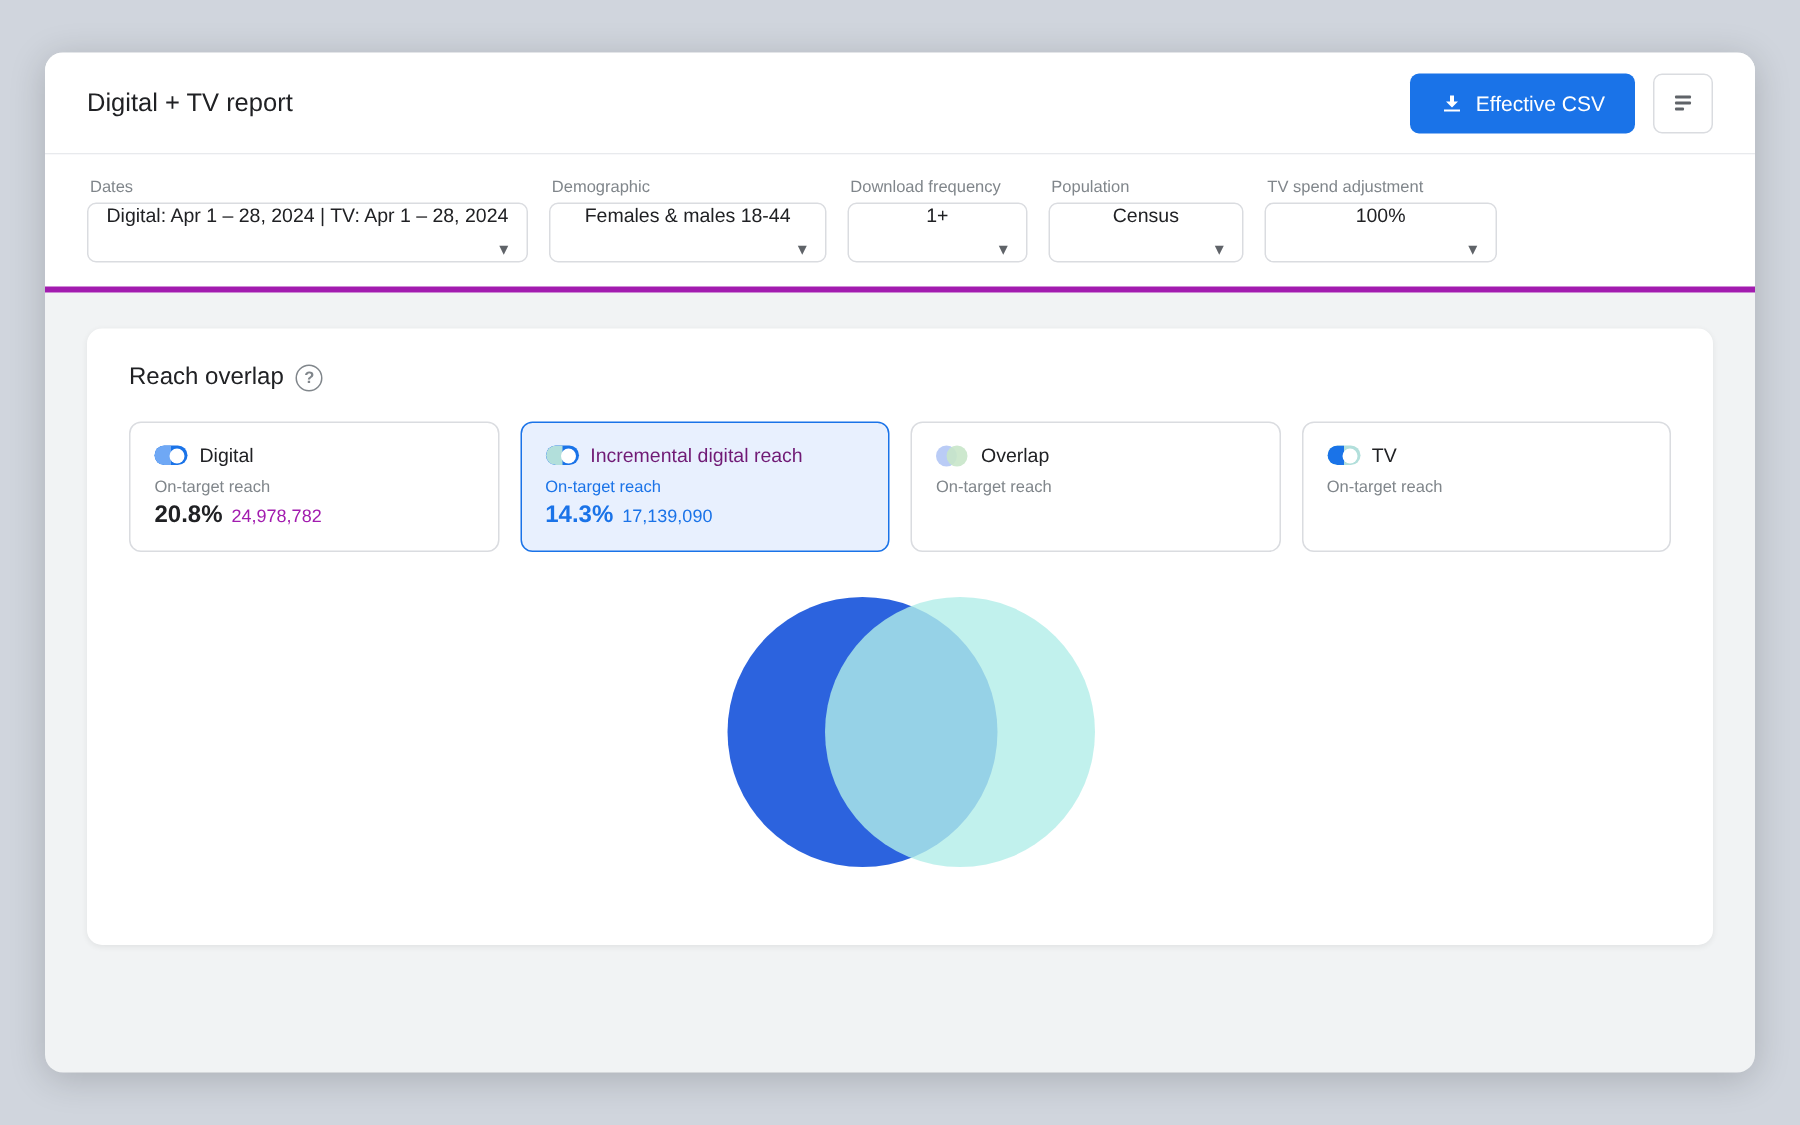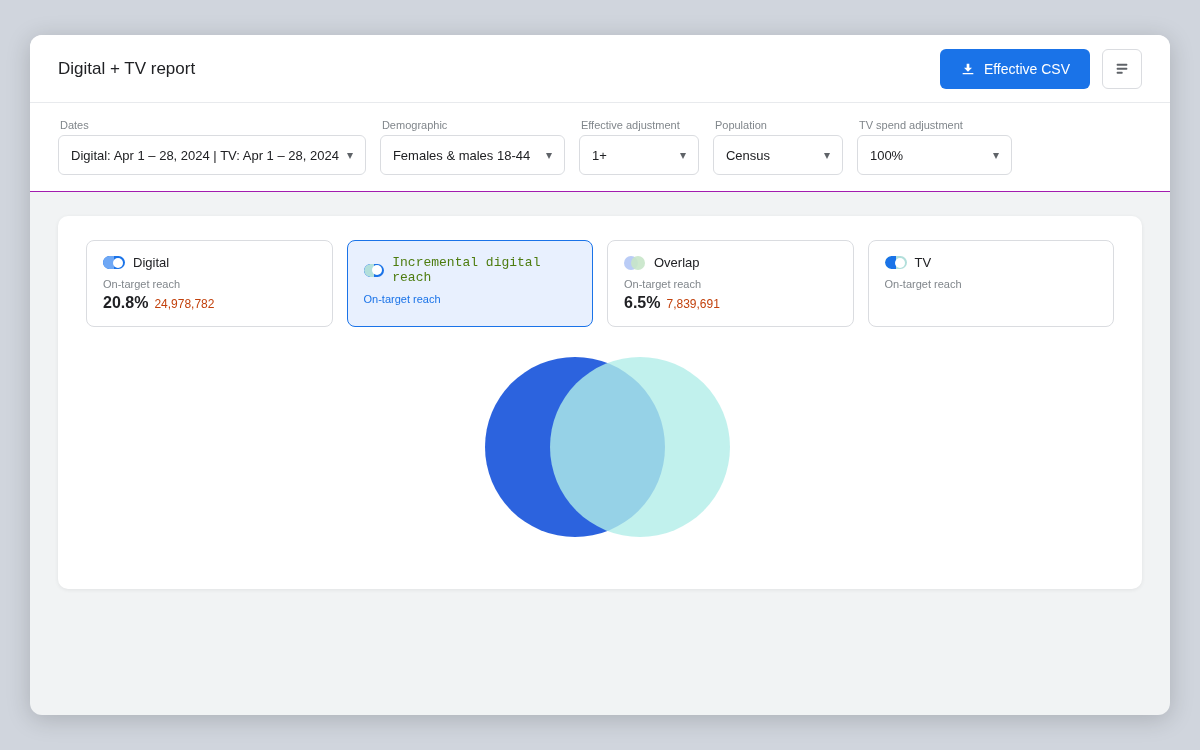--- a/index.html
+++ b/index.html
@@ -76,21 +76,21 @@
       height: 40px;
       display: flex;
       align-items: center;
       justify-content: center;
       cursor: pointer;
       color: #5f6368;
       font-size: 16px;
     }
     .filters-bar {
       background: #fff;
-      border-bottom: 1px solid #a21caf;
+      border-bottom: 4px solid #a21caf;
       padding: 16px 28px;
       display: flex;
       gap: 14px;
       align-items: flex-end;
     }
     .filter-group {
       display: flex;
       flex-direction: column;
       gap: 4px;
     }
@@ -106,20 +106,21 @@
       padding: 0 12px;
       height: 40px;
       font-size: 13px;
       color: #202124;
       background: #fff;
       cursor: pointer;
       display: flex;
       align-items: center;
       gap: 8px;
       white-space: nowrap;
+      flex-direction: column;
     }
     .filter-select .arrow {
       color: #5f6368;
       font-size: 12px;
       margin-left: auto;
     }
     .filter-dates { min-width: 290px; }
     .filter-demo { min-width: 185px; }
     .filter-freq { min-width: 120px; }
     .filter-pop { min-width: 130px; }
@@ -204,22 +205,21 @@
       border-radius: 50%;
       background: #c8e6c9;
       opacity: 0.9;
     }
     .metric-label {
       font-size: 13px;
       font-weight: 500;
       color: #202124;
     }
     .metric-label.selected {
-      color: #4d7c0f;
-      font-family: Liberation Mono, monospace;
+      color: #701a75;
     }
     .metric-sublabel {
       font-size: 11px;
       color: #80868b;
       margin-bottom: 4px;
     }
     .metric-sublabel.selected {
       color: #1a73e8;
     }
     .metric-value-row {
@@ -230,21 +230,21 @@
     .metric-value {
       font-size: 16px;
       font-weight: 600;
       color: #202124;
     }
     .metric-value.selected {
       color: #1a73e8;
     }
     .metric-count {
       font-size: 12px;
-      color: #c2410c;
+      color: #a21caf;
     }
     .metric-count.selected {
       color: #1a73e8;
     }
     
     .venn-area {
       display: flex;
       justify-content: center;
       align-items: center;
       padding: 10px 0 0 0;
@@ -378,21 +378,21 @@
       </div>
     </div>
     <div class="filter-group">
       <span class="filter-label">Demographic</span>
       <div class="filter-select filter-demo">
         <span>Females &amp; males 18-44</span>
         <span class="arrow">▾</span>
       </div>
     </div>
     <div class="filter-group">
-      <span class="filter-label">Effective adjustment</span>
+      <span class="filter-label">Download frequency</span>
       <div class="filter-select filter-freq">
         <span>1+</span>
         <span class="arrow">▾</span>
       </div>
     </div>
     <div class="filter-group">
       <span class="filter-label">Population</span>
       <div class="filter-select filter-pop">
         <span>Census</span>
         <span class="arrow">▾</span>
@@ -402,20 +402,24 @@
       <span class="filter-label">TV spend adjustment</span>
       <div class="filter-select filter-tv">
         <span>100%</span>
         <span class="arrow">▾</span>
       </div>
     </div>
   </div>
 
   <div class="main-content">
     <div class="card">
+      <div class="card-title-row">
+        <span class="card-title">Reach overlap</span>
+        <div class="help-icon">?</div>
+      </div>
 
       <div class="metrics-row">
 
         <div class="metric-card">
           <div class="metric-card-header">
             <span class="digital-toggle"></span>
             <span class="metric-label">Digital</span>
           </div>
           <div class="metric-sublabel">On-target reach</div>
           <div class="metric-value-row">
@@ -423,35 +427,35 @@
             <span class="metric-count">24,978,782</span>
           </div>
         </div>
 
         <div class="metric-card selected">
           <div class="metric-card-header">
             <span class="inc-toggle"></span>
             <span class="metric-label selected">Incremental digital reach</span>
           </div>
           <div class="metric-sublabel selected">On-target reach</div>
+          <div class="metric-value-row">
+            <span class="metric-value selected">14.3%</span>
+            <span class="metric-count selected">17,139,090</span>
+          </div>
         </div>
 
         <div class="metric-card">
           <div class="metric-card-header">
             <div class="overlap-icon">
               <div class="c1"></div>
               <div class="c2"></div>
             </div>
             <span class="metric-label">Overlap</span>
           </div>
           <div class="metric-sublabel">On-target reach</div>
-          <div class="metric-value-row">
-            <span class="metric-value">6.5%</span>
-            <span class="metric-count">7,839,691</span>
-          </div>
         </div>
 
         <div class="metric-card">
           <div class="metric-card-header">
             <span class="tv-toggle"></span>
             <span class="metric-label">TV</span>
           </div>
           <div class="metric-sublabel">On-target reach</div>
         </div>
       </div>

